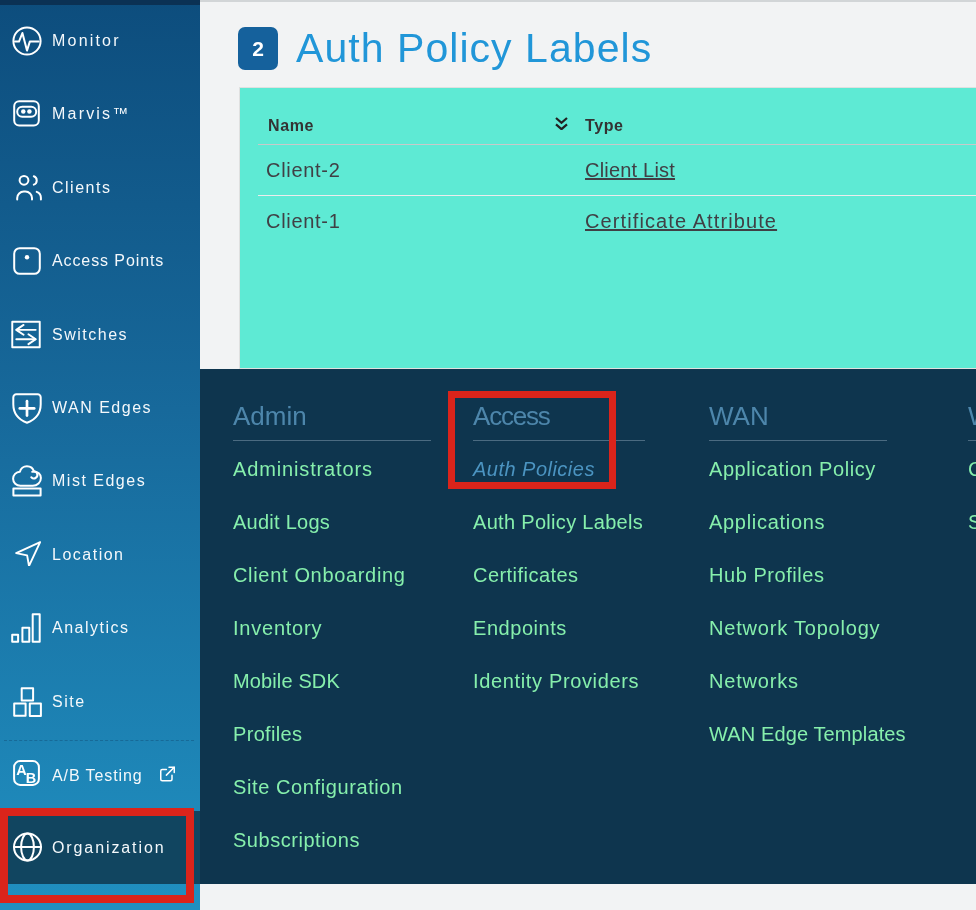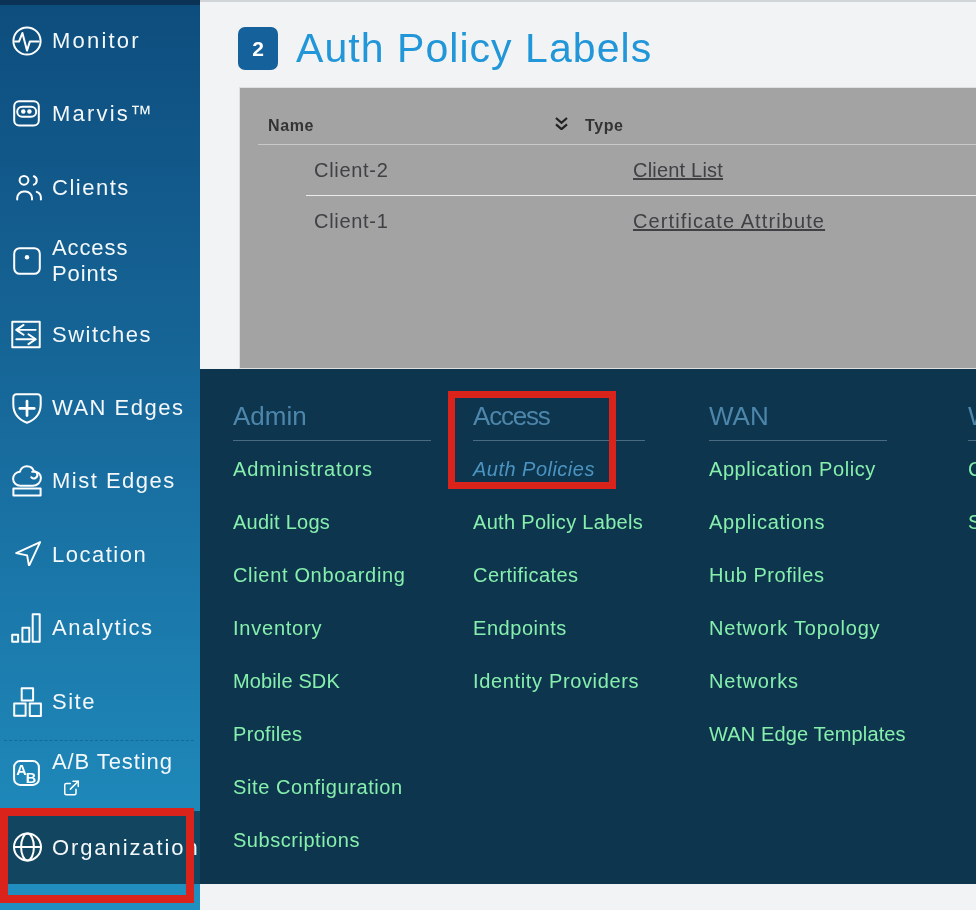--- a/index.html
+++ b/index.html
@@ -7,46 +7,46 @@
   body { position:relative; background:#f2f3f4; }
 
   
   #sidebar {
     position:absolute; left:0; top:0; width:200px; height:910px;
     background:linear-gradient(180deg,#0d4d7d 0%,#17699b 45%,#2090c1 100%);
   }
   #sidebar .topstrip { position:absolute; left:0; top:0; width:200px; height:5px; background:#0b3154; }
   .navitem { position:absolute; left:0; width:200px; height:73px; display:flex; align-items:center; }
   .navitem .ic { position:absolute; left:12px; width:30px; height:30px; display:flex; align-items:center; justify-content:center; }
-  .navitem .lbl { position:absolute; left:52px; color:#f4f8fb; font-size:22px; letter-spacing:1.5px; }
+  .navitem .lbl { position:absolute; left:52px; color:#f4f8fb; font-size:16px; letter-spacing:1.5px; }
   .navitem svg { stroke:#fff; fill:none; stroke-width:2; stroke-linecap:round; stroke-linejoin:round; }
   #org-item { background:#114560; }
   .extlink { margin-left:10px; vertical-align:-2px; }
 
   
   #content-top { position:absolute; left:200px; top:0; width:776px; height:2px; background:#d2d5d7; }
   #badge {
     position:absolute; left:238px; top:27px; width:40px; height:43px;
     background:#15619c; border-radius:7px; color:#fff; font-size:21px; font-weight:bold;
     display:flex; align-items:center; justify-content:center;
   }
   #title {
     position:absolute; left:296px; top:28px; color:#2196d8; font-size:41px; font-weight:300;
     letter-spacing:1.05px; line-height:1; 
   }
   #panel {
     position:absolute; left:239px; top:87px; width:737px; height:282px;
-    background:#a3a3a3; border:1px solid #e0e0e0; border-right:none;
+    background:#5eead4; border:1px solid #e0e0e0; border-right:none;
   }
   #thead { position:absolute; left:18px; top:0; right:0; height:57px; border-bottom:1px solid #c9c9c9; }
   .th { position:absolute; top:9px; height:57px; display:flex; align-items:center; font-size:16px; font-weight:bold; color:#333; letter-spacing:0.6px; }
   #th-name { left:10px; }
   #th-type { left:327px; }
   #sorticon { position:absolute; left:297px; top:29px; }
-  .trow { position:absolute; left:18px; right:0; height:51px; display:flex; align-items:center; font-size:20px; color:#404045;margin-left:48px; }
+  .trow { position:absolute; left:18px; right:0; height:51px; display:flex; align-items:center; font-size:20px; color:#404045; }
   #row1 { top:57px; border-bottom:1px solid #ececec; }
   #row2 { top:108px; }
   .td1 { position:absolute; left:8px; letter-spacing:0.7px; }
   .td2 { position:absolute; left:327px; letter-spacing:0.2px;text-decoration:underline; }
   #row2 .td2 { letter-spacing:1.1px; }
 
   
   #menu {
     position:absolute; left:200px; top:369px; width:860px; height:515px;
     background:#0e354e;

